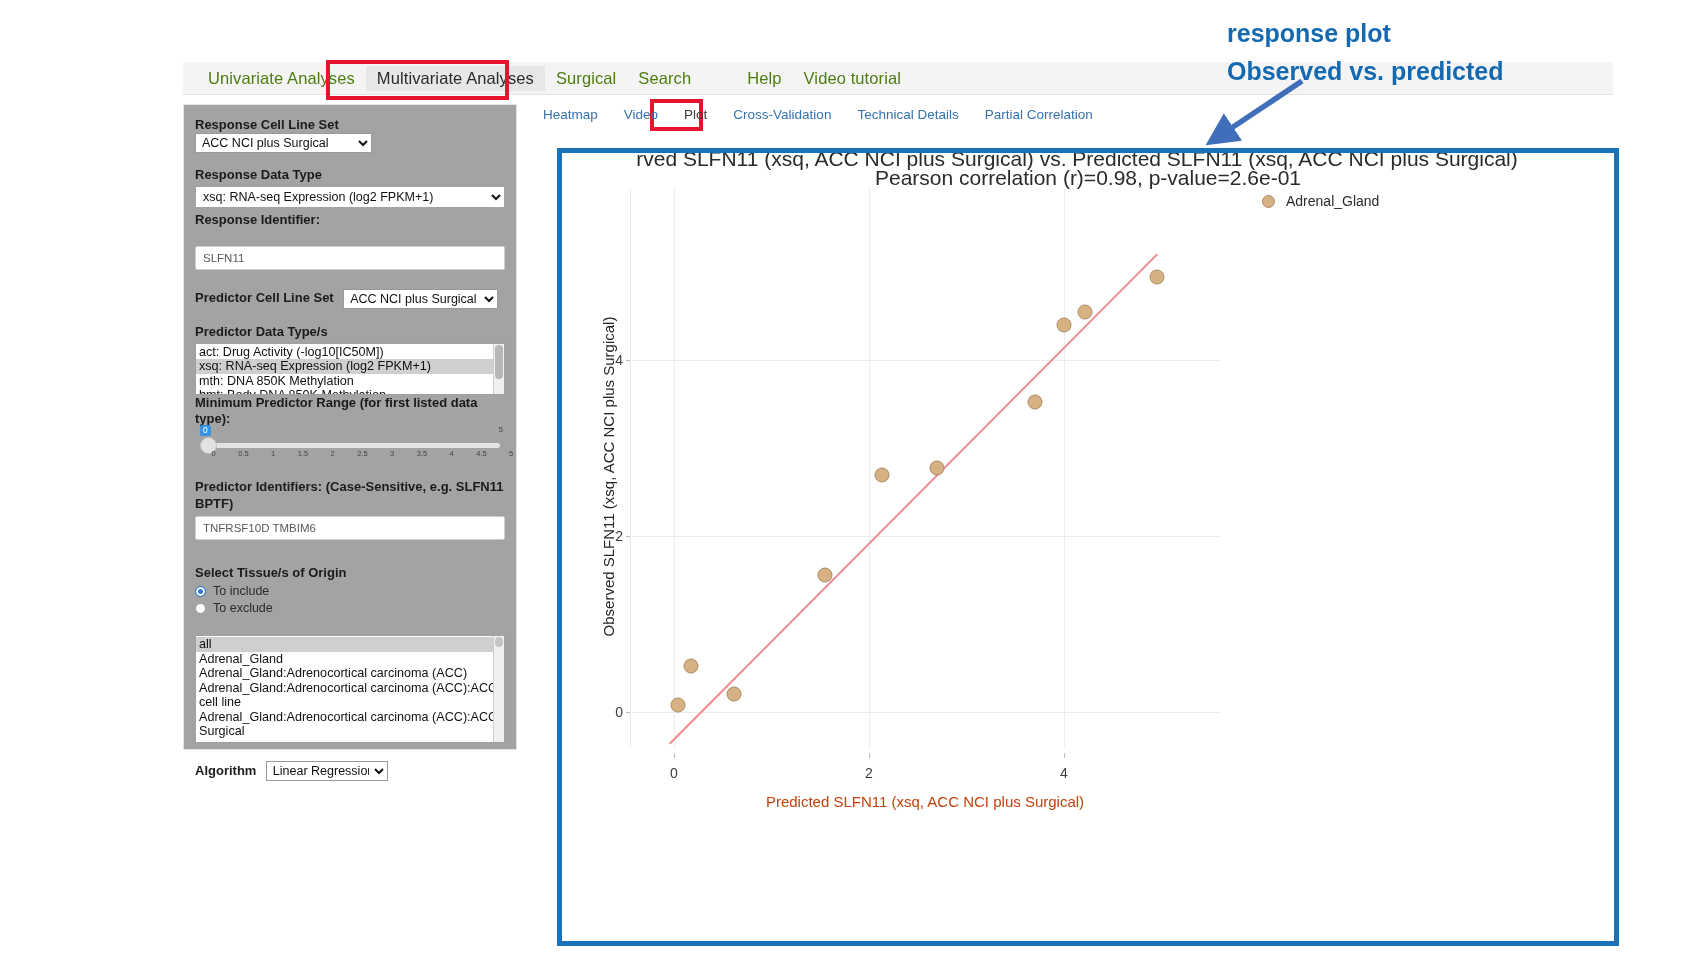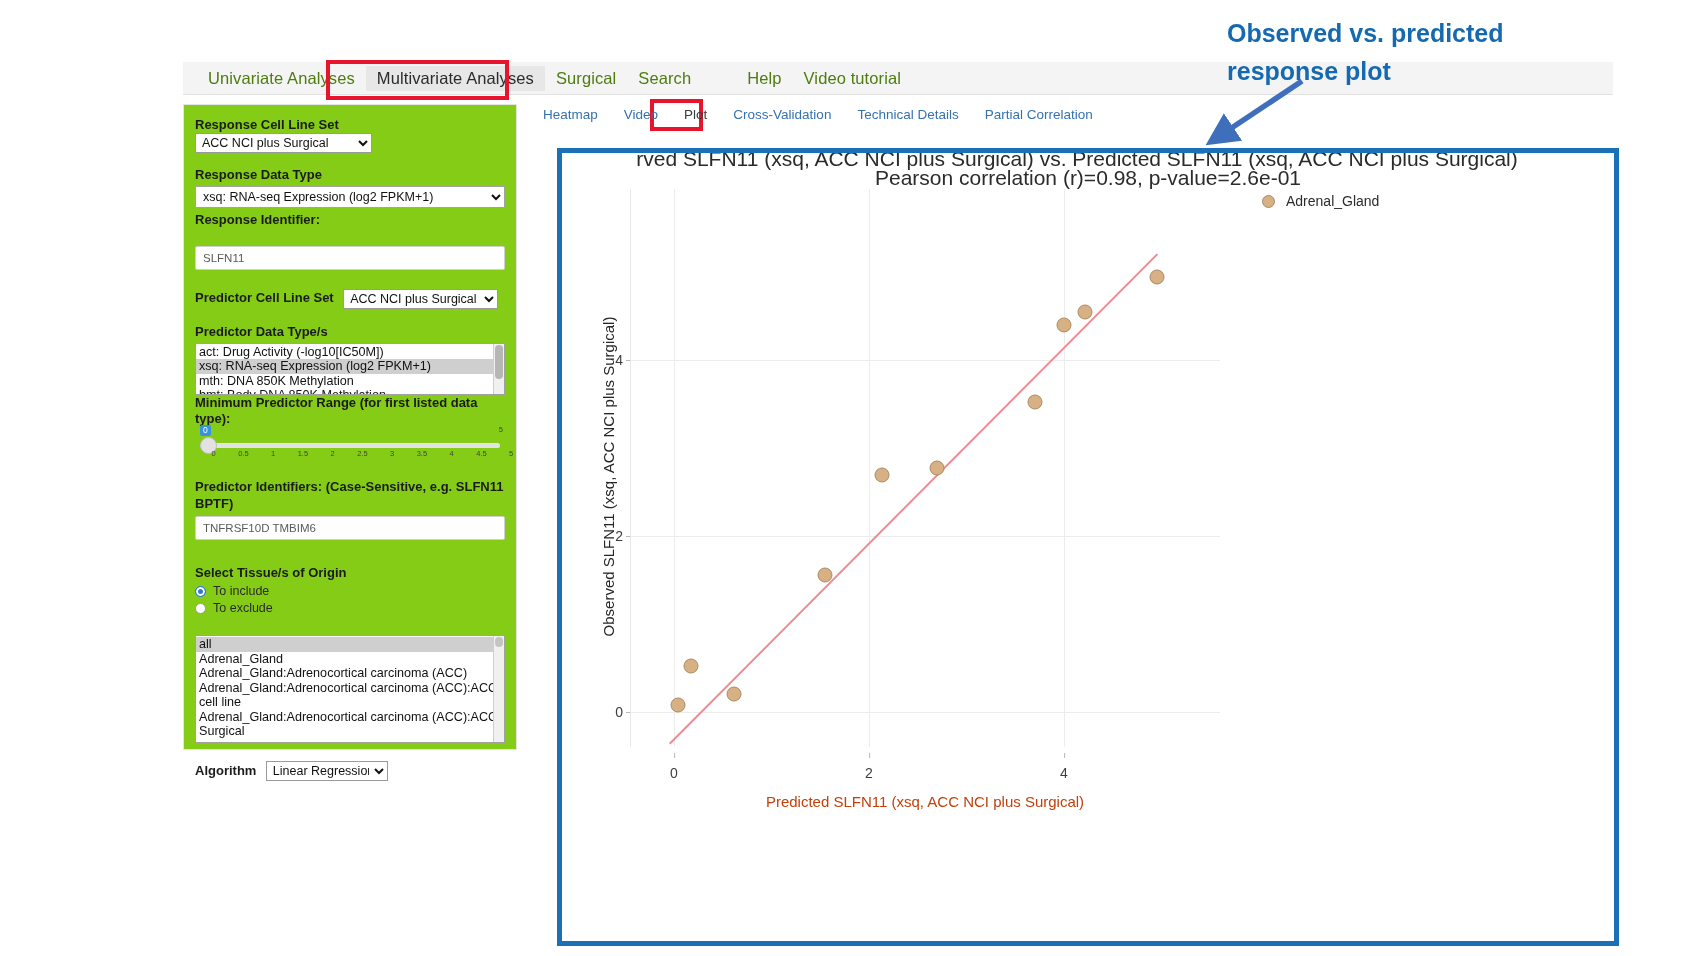--- a/index.html
+++ b/index.html
@@ -27,21 +27,21 @@
   .navitem.gap { margin-left:34px; }
 
   
   .redbox { position:absolute; border:4px solid #e8142d; pointer-events:none; }
   #redbox-multivariate { left:326px; top:60px; width:183px; height:40px; }
   #redbox-plot        { left:650px; top:99px; width:53px;  height:32px; }
 
   
   #sidepanel {
     position:absolute; left:183px; top:104px; width:334px; height:646px;
-    background:#84cc16; border:1px solid #e4e4e4;
+    background:#a3a3a3; border:1px solid #e4e4e4;
     padding:10px 11px 0 11px;
   }
   .fld-label { font-size:13px; font-weight:bold; color:#1b1b1b; margin:0; line-height:1.25; }
   .fld-label.inline { display:inline-block; vertical-align:middle; margin-right:5px; }
   .blk { margin-bottom:6px; }
 
   select.sel {
     font-family:"Liberation Sans", sans-serif;
     font-size:12.5px; color:#111;
     border:1px solid #9a9a9a; background:#fff;
@@ -383,22 +383,22 @@
 
     <div id="legend">
       <span class="swatch"></span>
       <span class="lgtext">Adrenal_Gland</span>
     </div>
 
   </div>
 </div>
 
 <div id="annotation">
+  <div>response plot</div>
   <div>Observed  vs. predicted</div>
-  <div>response plot</div>
 </div>
 <svg id="arrow" viewBox="0 0 120 80">
   <defs>
     <marker id="ah" markerWidth="6" markerHeight="6" refX="4.6" refY="3" orient="auto">
       <path d="M0,0 L6,3 L0,6 z" fill="#3f6fba"></path>
     </marker>
   </defs>
   <line x1="112" y1="6" x2="22" y2="66" stroke="#3f6fba" stroke-width="5.5" marker-end="url(#ah)"></line>
 </svg>
 

